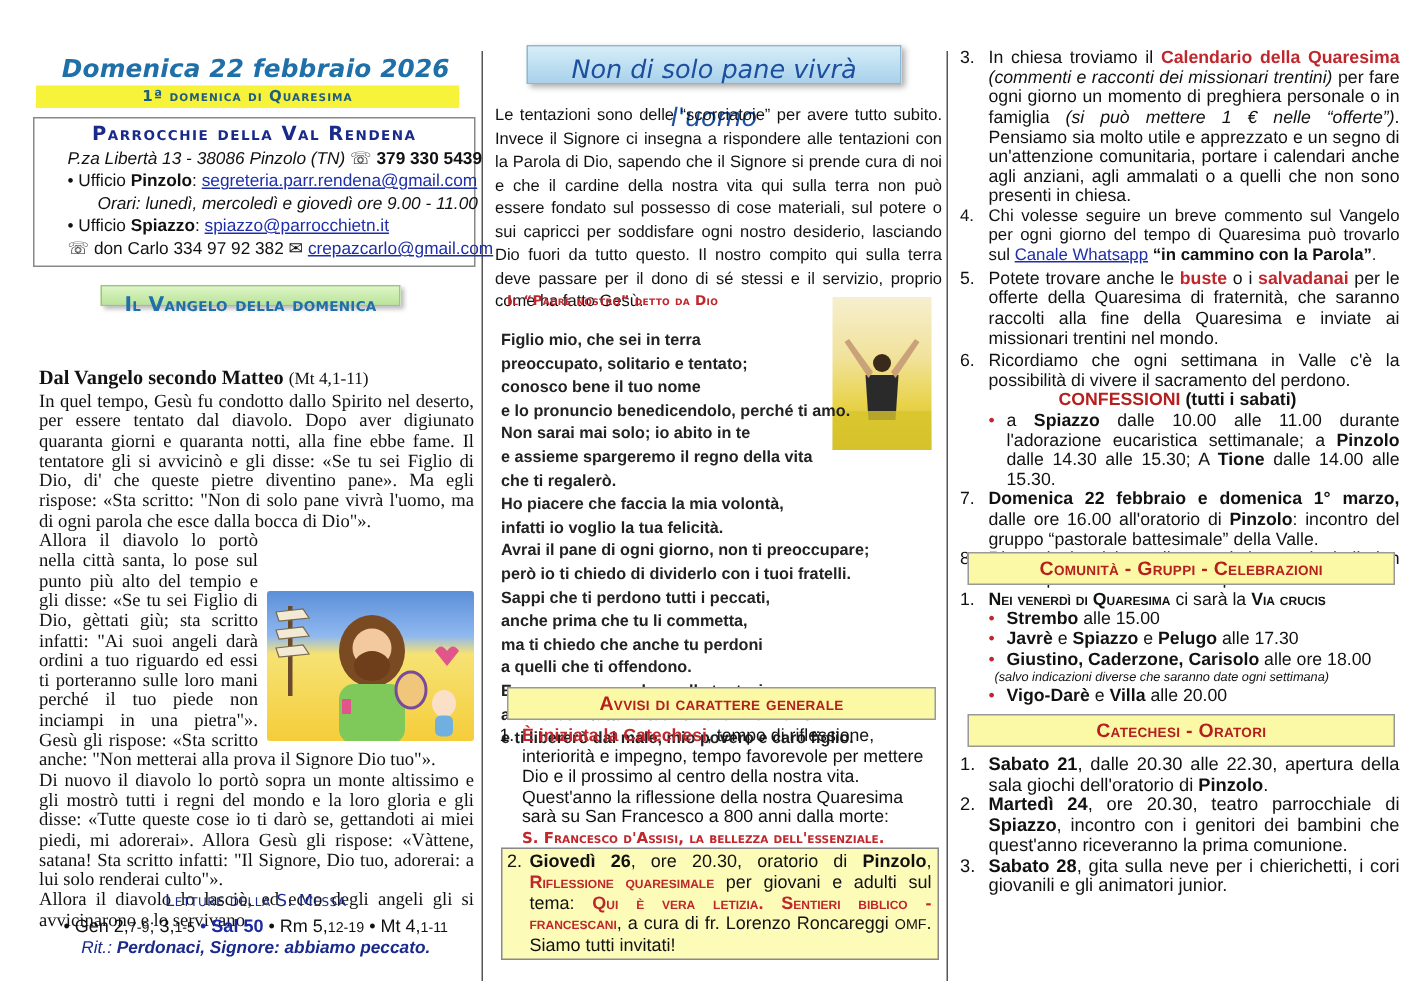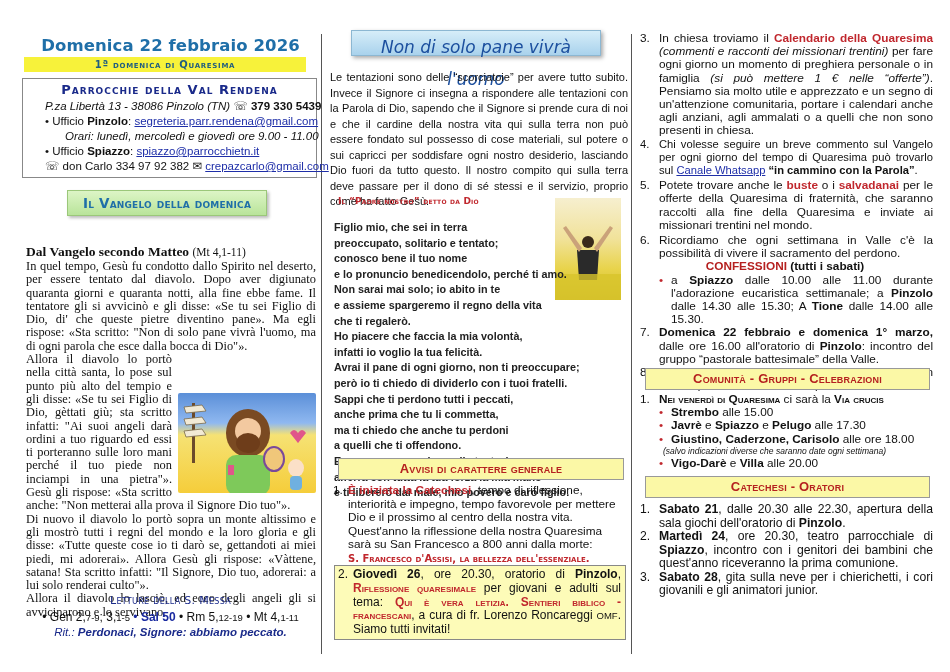--- a/index.html
+++ b/index.html
@@ -6,32 +6,32 @@
   html, body { width: 950px; height: 672px; background: #ffffff; overflow: hidden; }
   body { position: relative; font-family: "Liberation Sans", sans-serif; color: #111; }
 
   .col { position: absolute; top: 0; }
   #col1 { left: 22px; width: 297px; }
   #col2 { left: 326px; width: 302px; }
   #col3 { left: 637px; width: 296px; }
   .vline { position: absolute; top: 34px; width: 1px; background: #555; }
 
   
-  .date-title { position: absolute; top: 36px; left: 0; width: 297px; text-align: center; font-size: 16.5px; font-weight: bold; color: #1f6fa8; font-family: "DejaVu Sans", sans-serif; letter-spacing: 0.1px; }
+  .date-title { position: absolute; top: 36px; left: 0; width: 297px; text-align: center; font-size: 16.5px; font-weight: bold; color: #1f6fa8; font-family: "DejaVu Sans", sans-serif; letter-spacing: 0.1px; font-style: italic; }
   .date-sub { position: absolute; top: 57px; left: 2px; width: 282px; height: 15px; background: #f7f23a; text-align: center; font-size: 10px; font-weight: bold; color: #1f5d80; letter-spacing: 0.7px; line-height: 15px; font-family: "DejaVu Sans", sans-serif; }
   .parish-box { position: absolute; top: 78px; left: 0; width: 295px; height: 100px; border: 1px solid #888; padding: 2px 22px; }
   .parish-title { text-align: center; font-size: 13px; font-weight: bold; color: #1a2a8a; letter-spacing: 1px; font-family: "DejaVu Sans", sans-serif; line-height: 18px; }
   .parish-line { font-family: "Liberation Sans", sans-serif; font-size: 11.5px; line-height: 15px; white-space: nowrap; }
   .parish-line.center { text-align: center; }
   .it { font-style: italic; }
   .b { font-weight: bold; }
   .link { color: #1e2ea8; text-decoration: underline; }
   .indent { padding-left: 20px; }
 
-  .vangelo-box { position: absolute; top: 190px; left: 45px; width: 200px; height: 26px; background: linear-gradient(#ddf5c6, #b9e49a); border: 1px solid #9bc77a; box-shadow: 2px 2px 3px #bbb; text-align: center; font-size: 13.5px; font-weight: bold; color: #1f6fa8; line-height: 25px; font-family: "DejaVu Sans", sans-serif; letter-spacing: 0.2px; }
+  .vangelo-box { position: absolute; top: 190px; left: 45px; width: 200px; height: 14px; background: linear-gradient(#ddf5c6, #b9e49a); border: 1px solid #9bc77a; box-shadow: 2px 2px 3px #bbb; text-align: center; font-size: 13.5px; font-weight: bold; color: #1f6fa8; line-height: 25px; font-family: "DejaVu Sans", sans-serif; letter-spacing: 0.2px; }
   .gospel { position: absolute; top: 244px; left: 4px; width: 290px; font-family: Liberation Serif, serif; font-size: 12.4px; line-height: 13.3px; text-align: justify; }
   .gospel-title { font-size: 13.5px; font-weight: bold; line-height: 15px; }
   .gospel-title .ref { font-weight: normal; font-size: 11.5px; }
   .gospel p { margin: 0; }
   .jesus-img { float: right; width: 138px; height: 100px; margin: 2px 0 2px 6px; border-radius: 2px; background: linear-gradient(#5b8fd8 0%, #8fb8f0 30%, #f6e274 42%, #f5cd3a 100%); position: relative; overflow: hidden; }
   .letture-title { position: absolute; top: 594px; left: 0; width: 297px; text-align: center; font-size: 11px; font-weight: normal; color: #1a2a8a; letter-spacing: 0.3px; font-family: "DejaVu Sans", sans-serif; }
   .letture-refs { position: absolute; top: 609px; left: 0; width: 297px; text-align: center; font-size: 12px; line-height: 16px; white-space: nowrap; }
   .letture-refs .sm { font-size: 9.5px; }
   .letture-refs .blue { color: #1a2aa0; font-weight: bold; }
   .ritornello { position: absolute; top: 626px; left: 0; width: 297px; text-align: center; font-size: 11.5px; color: #1a2a8a; font-style: italic; }

